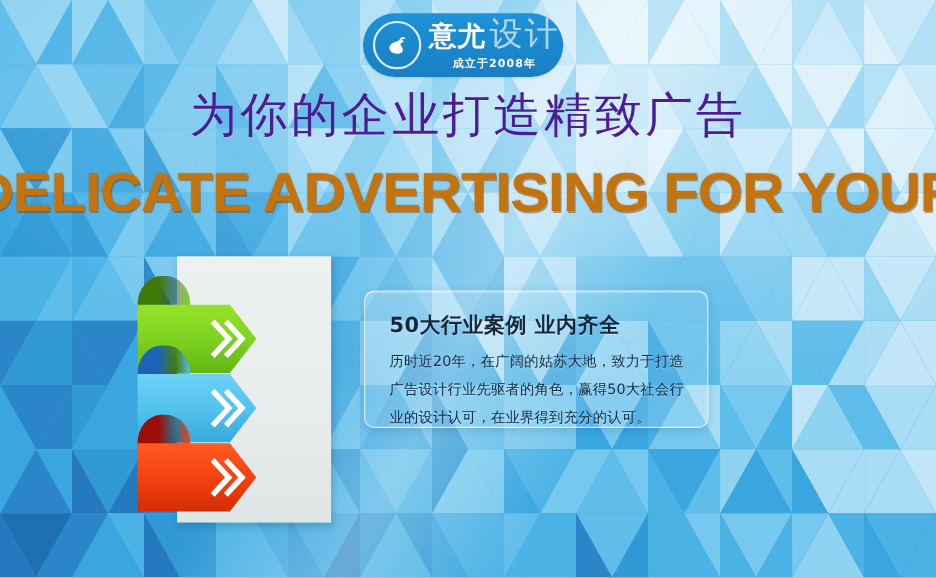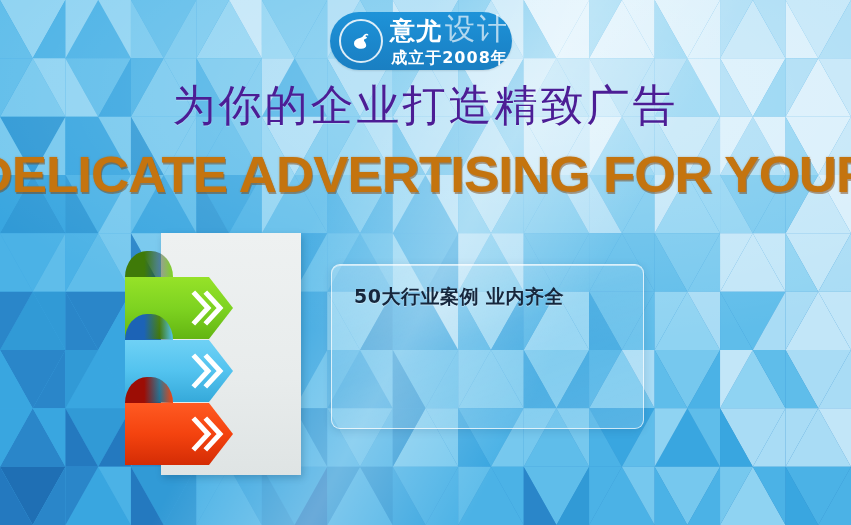--- a/index.html
+++ b/index.html
@@ -41,21 +41,21 @@
   #logo .wordline{display:flex;align-items:baseline;line-height:1;}
   .brand-a{
     font-size:25px;font-weight:bold;color:#ffffff;letter-spacing:1px;
     font-family:"DejaVu Sans","Liberation Sans",sans-serif;
   }
   .brand-b{
     font-size:30px;font-weight:normal;color:rgba(255,255,255,.66);letter-spacing:2px;
     margin-left:3px;font-family:"DejaVu Sans","Liberation Sans",sans-serif;
   }
   #logo .tag{
-    margin-top:4px;font-size:16px;font-weight:bold;color:#ffffff;
+    margin-top:4px;font-size:10px;font-weight:bold;color:#ffffff;
     letter-spacing:1px;text-align:center;
     font-family:"DejaVu Sans","Liberation Sans",sans-serif;
   }
 
   
   #headline-cn{
     position:absolute;left:0;right:0;top:84px;text-align:center;
     font-size:43px;line-height:1;color:#4c1d95;letter-spacing:3px;
     font-family:"DejaVu Sans","Liberation Sans",sans-serif;
     font-weight:normal;
@@ -87,21 +87,21 @@
     position:absolute;left:0;top:0;width:100%;height:62px;
   }
   .ribbon .band svg{display:block;overflow:visible;}
 
   #ribbon-green{left:125px;top:277px;width:108px;}
   #ribbon-blue {left:125px;top:340px;width:108px;}
   #ribbon-red  {left:125px;top:403px;width:108px;}
 
   
   #panel{
-    position:absolute;left:331px;top:264px;width:313px;height:165px;
+    position:absolute;left:331px;top:264px;width:313px;height:125px;
     border:1px solid rgba(255,255,255,.72);
     border-radius:9px;
     background:linear-gradient(160deg, rgba(255,255,255,.22), rgba(255,255,255,.07) 45%, rgba(255,255,255,.16));
     box-shadow:0 2px 8px rgba(10,45,80,.14), inset 0 1px 0 rgba(255,255,255,.55);
     padding:22px 20px 0 22px;
     box-sizing:border-box;
   }
   #panel-title{
     font-size:19px;line-height:1;color:#16263c;font-weight:bold;
     letter-spacing:.5px;margin:0 0 11px 0;
@@ -563,15 +563,16 @@
         <g stroke="#ffffff" stroke-width="5" fill="none" stroke-linecap="square">
           <polyline points="70,17 83,31 70,45"></polyline>
           <polyline points="82,17 95,31 82,45"></polyline>
         </g>
       </svg>
     </div>
   </div>
 
   <div id="panel">
     <div id="panel-title">50大行业案例 业内齐全</div>
+    <div id="panel-body">历时近20年，在广阔的姑苏大地，致力于打造广告设计行业先驱者的角色，赢得50大社会行业的设计认可，在业界得到充分的认可。</div>
   </div>
 
 </div>
 
 </body></html>

